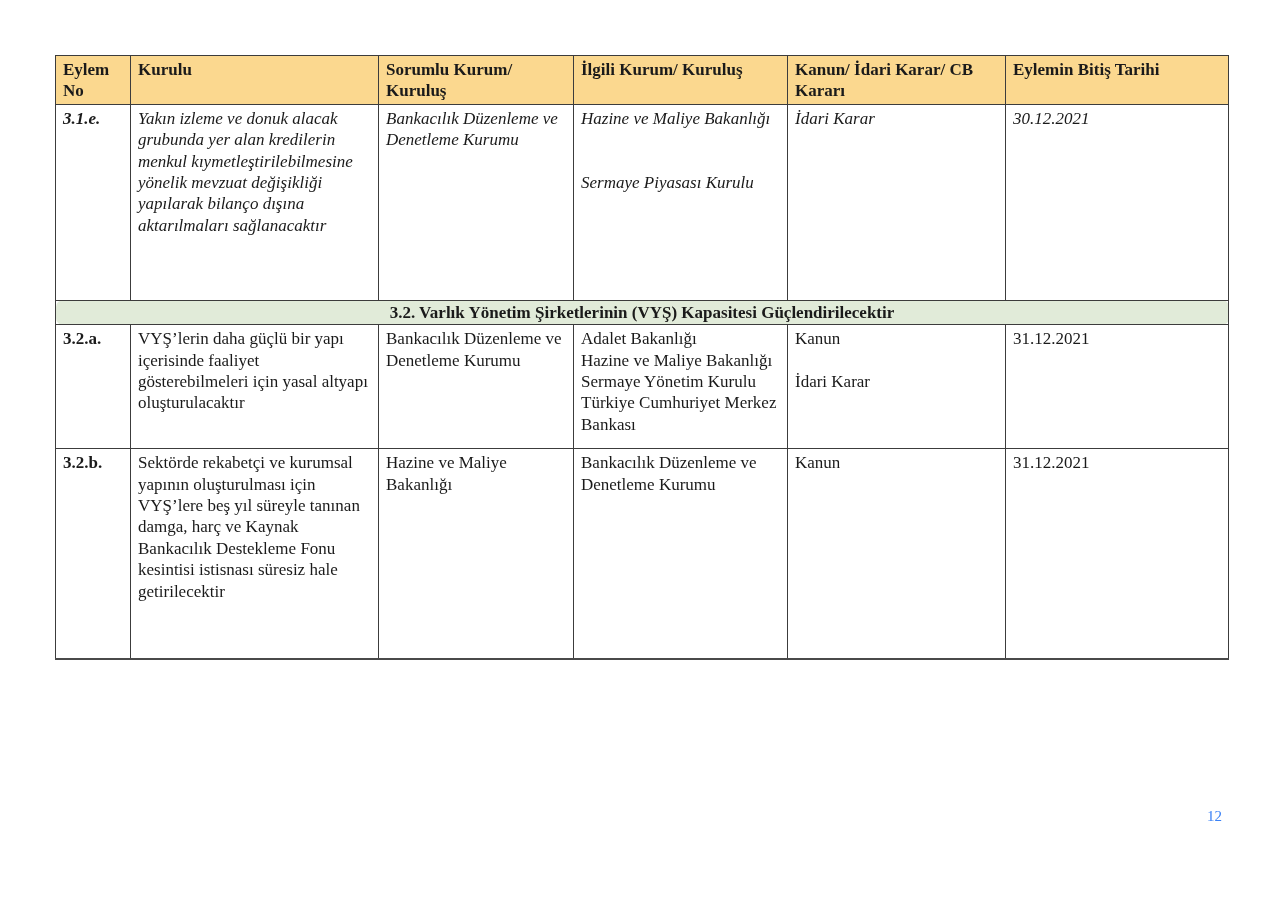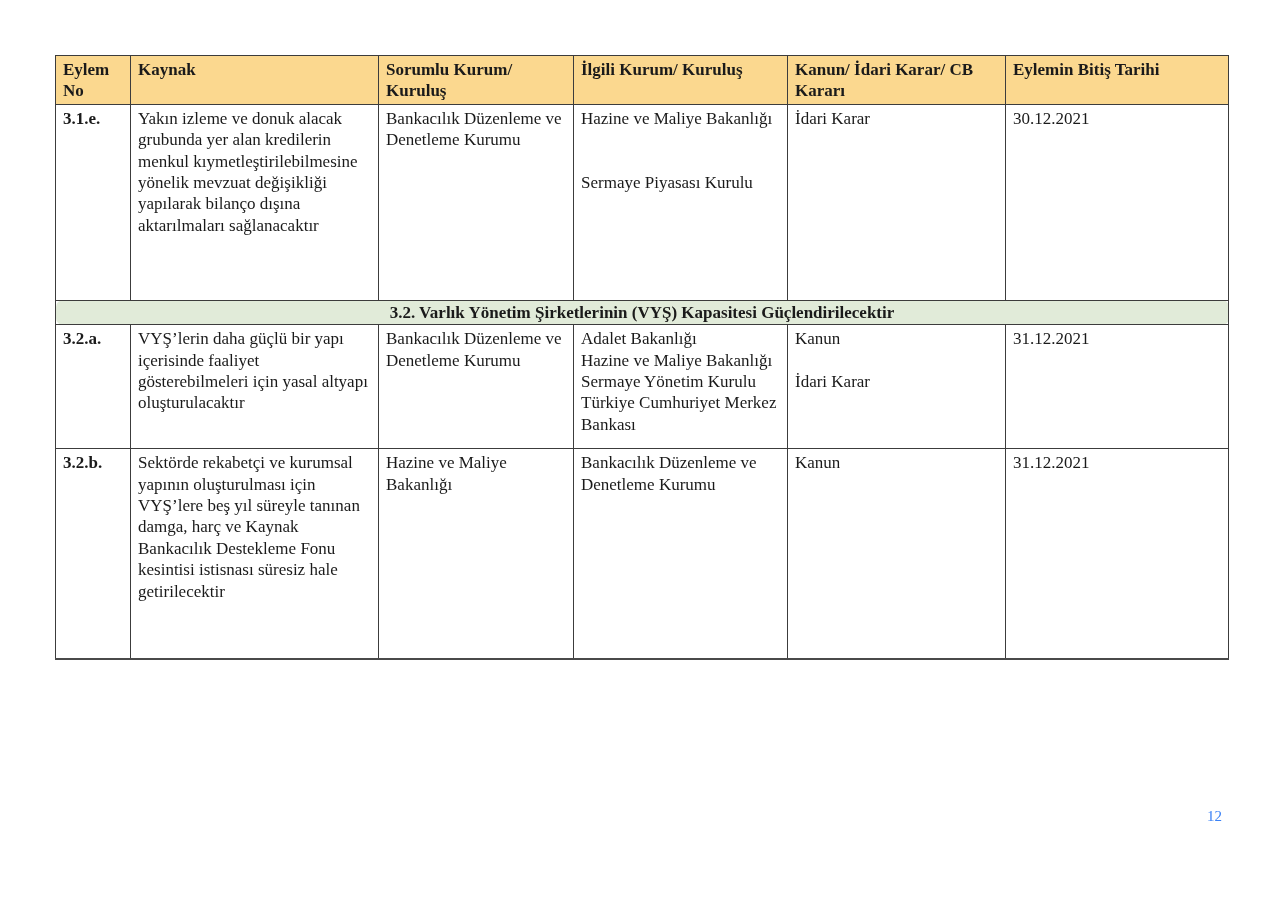--- a/index.html
+++ b/index.html
@@ -52,21 +52,21 @@
   }
   tr.section-row td {
     background: #e1ebd9;
     font-weight: bold;
     text-align: center;
     padding: 1px 4px;
     white-space: normal;
     border-radius: 7px;
   }
   
-  tbody tr:nth-child(1) { height: 196px; }
+  tbody tr:nth-child(1) { height: 196px; font-style: italic; }
   tbody tr:nth-child(2) { height: 24px;  }
   tbody tr:nth-child(3) { height: 124px; }
   tbody tr:nth-child(4) { height: 210px; }
   tbody tr:nth-child(5) { height: 144px; }
   .page-number {
     position: absolute;
     right: 58px;
     top: 808px;
     font-size: 15px;
     font-family: "Liberation Serif", serif;
@@ -83,21 +83,21 @@
       <col style="width:75px">
       <col style="width:248px">
       <col style="width:195px">
       <col style="width:214px">
       <col style="width:218px">
       <col style="width:223px">
     </colgroup>
     <thead>
       <tr>
         <th>Eylem No</th>
-        <th>Kaynak</th>
+        <th>Kurulu</th>
         <th>Sorumlu Kurum/ Kuruluş</th>
         <th>İlgili Kurum/ Kuruluş</th>
         <th>Kanun/ İdari Karar/ CB Kararı</th>
         <th>Eylemin Bitiş Tarihi</th>
       </tr>
     </thead>
     <tbody>
         <tr>
           <td class="cell-no">3.1.e.</td>
           <td>Yakın izleme ve donuk alacak grubunda yer alan kredilerin menkul kıymetleştirilebilmesine yönelik mevzuat değişikliği yapılarak bilanço dışına aktarılmaları sağlanacaktır</td>

